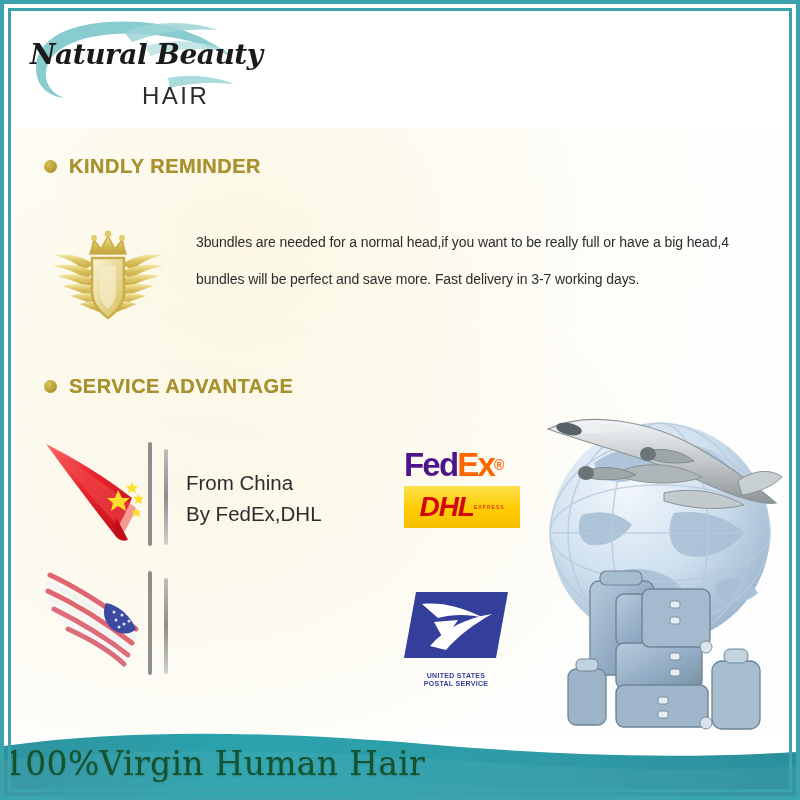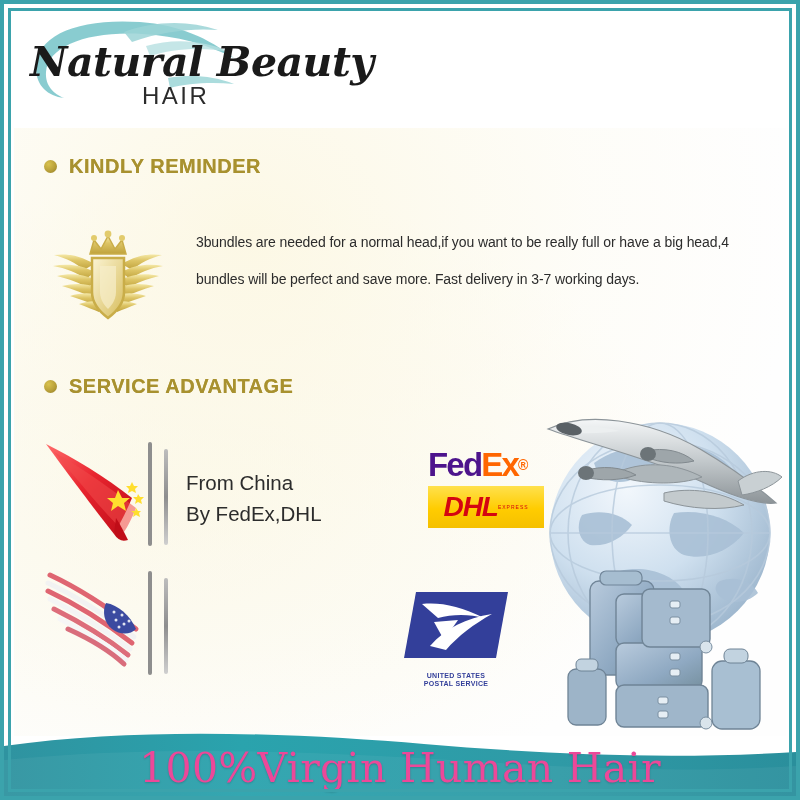--- a/index.html
+++ b/index.html
@@ -31,21 +31,21 @@
     position:absolute;left:14px;top:12px;width:260px;height:110px;
   }
   .logo-swoosh{
     position:absolute;left:14px;top:4px;width:215px;height:88px;
     overflow:visible;
   }
   .logo-script{
     position:absolute;left:16px;top:26px;
     font-family:"DejaVu Serif","Liberation Serif",serif;
     font-style:italic;font-weight:700;
-    font-size:41px;letter-spacing:-0.5px;color:#1a1a1a;
+    font-size:28px;letter-spacing:-0.5px;color:#1a1a1a;
     white-space:nowrap;
   }
   .logo-sub{
     position:absolute;left:128px;top:70px;
     font-family:"Liberation Sans",sans-serif;
     font-size:24px;letter-spacing:2.5px;color:#2b2b2b;
   }
   
   .panel{
     position:absolute;left:14px;top:128px;width:772px;height:608px;
@@ -92,21 +92,21 @@
     width:4px;height:96px;margin:6px 18px 0 4px;flex:0 0 auto;
     background:linear-gradient(180deg,#bdbdbd 0%,#8e8e8e 50%,#cfcfcf 100%);
     border-radius:2px;
   }
   .srv-text{
     font-family:"Liberation Sans",sans-serif;
     font-size:20.5px;line-height:31px;color:#2c2c2c;
     padding-top:9px;white-space:nowrap;
   }
   
-  .fedex-dhl{position:absolute;left:428px;top:448px;width:118px;}
+  .fedex-dhl{position:absolute;left:404px;top:448px;width:118px;}
   .fedex{
     font-family:"Liberation Sans",sans-serif;
     font-weight:700;font-size:33px;letter-spacing:-1.8px;
     line-height:34px;white-space:nowrap;
   }
   .fedex .fed{color:#4d148c;}
   .fedex .ex{color:#ff6600;}
   .fedex .reg{color:#ff6600;font-size:14px;vertical-align:top;}
   .dhl-box{
     margin-top:4px;width:116px;height:42px;
@@ -131,23 +131,23 @@
     letter-spacing:0.3px;line-height:8px;
   }
   
   .globe-art{position:absolute;left:524px;top:385px;width:262px;height:352px;}
   
   .banner{
     position:absolute;left:4px;bottom:4px;width:792px;height:66px;
     overflow:hidden;
   }
   .banner-text{
-    position:absolute;left:0;right:0;top:14px;text-align:center;
+    position:absolute;left:0;right:0;top:14px;
     font-family:"DejaVu Serif","Liberation Serif",serif;
-    font-size:41px;color:#ec4899;letter-spacing:0.3px;
+    font-size:33px;color:#14532d;letter-spacing:0.3px;
     text-shadow:0 1px 2px rgba(0,0,0,0.18);
   }
 </style>
 </head>
 <body>
 
 <div class="page">
 
   <div class="logo-area">
     <svg class="logo-swoosh" viewBox="0 0 215 88">

